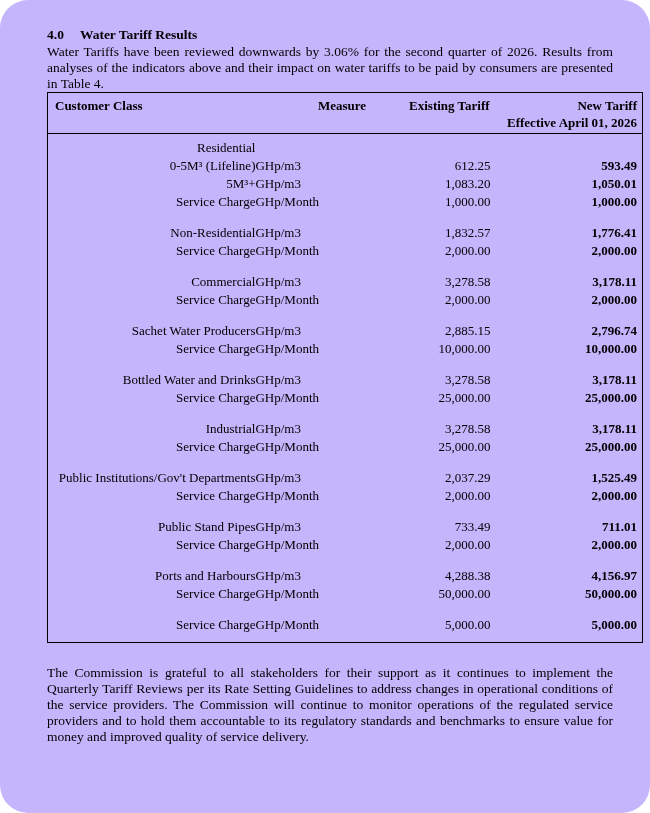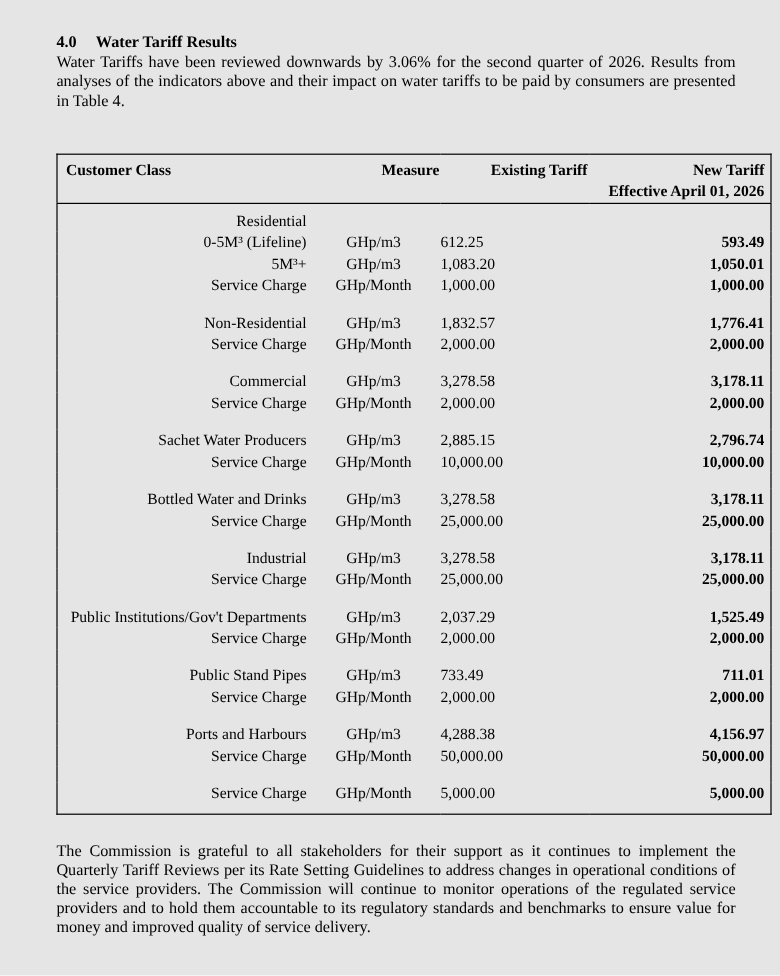--- a/index.html
+++ b/index.html
@@ -1,50 +1,50 @@
 <!DOCTYPE html>
 <html><head>
 <meta charset="utf-8">
 <style>
   html,body { margin:0; padding:0; background:#ffffff; }
   .page {
-    width:650px; height:813px; background:#e5e5e5; color:#000;
+    width:650px; height:813px; background:#c4b5fd; color:#000;
     font-family:"Liberation Serif","DejaVu Serif",serif;
     box-sizing:border-box; padding:27px 36px 0 47px; position:relative;
     overflow:hidden;
+    border-radius:28px;
   }
   .heading { font-size:13.5px; font-weight:bold; margin:0 0 1px 0; }
   .heading .num { display:inline-block; margin-right:16px; }
   .para {
     font-size:13.5px; line-height:16px; text-align:justify;
     margin:0; width:566px;
   }
   .caption { font-size:13.5px; margin:21px 0 2px 0; }
   table.tariff {
     width:596px; border-collapse:collapse; font-size:13px;
     border:1px solid #000;
-    margin-top:36px;
   }
   table.tariff col.c1 { width:208px; }
   table.tariff col.c2 { width:112px; }
   table.tariff col.c3 { width:124px; }
   table.tariff col.c4 { width:152px; }
   table.tariff thead th {
     font-weight:bold; vertical-align:top; padding-top:4px; padding-bottom:2px;
     border-bottom:1px solid #000; line-height:17px;
   }
   th.h1 { text-align:left; padding-left:7px; }
   th.h2 { text-align:right; }
   th.h3 { text-align:right; }
   th.h4 { text-align:right; padding-right:5px; white-space:nowrap; }
   td { line-height:18px; padding:0; }
   td.td-label  { text-align:right; padding-left:7px; white-space:nowrap; }
   td.td-label.indent { padding-left:19px; }
-  td.td-measure { text-align:center; }
-  td.td-existing { }
+  td.td-measure { text-align:left; }
+  td.td-existing { text-align:right; }
   td.td-new { text-align:right; font-weight:bold; padding-right:5px; }
   tr.first-row td { padding-top:5px; }
   tr.spacer td { height:13px; }
   tr.end-spacer td { height:8px; }
   .closing { margin-top:22px; }
 </style>
 </head>
 <body>
 
 <div class="page">

